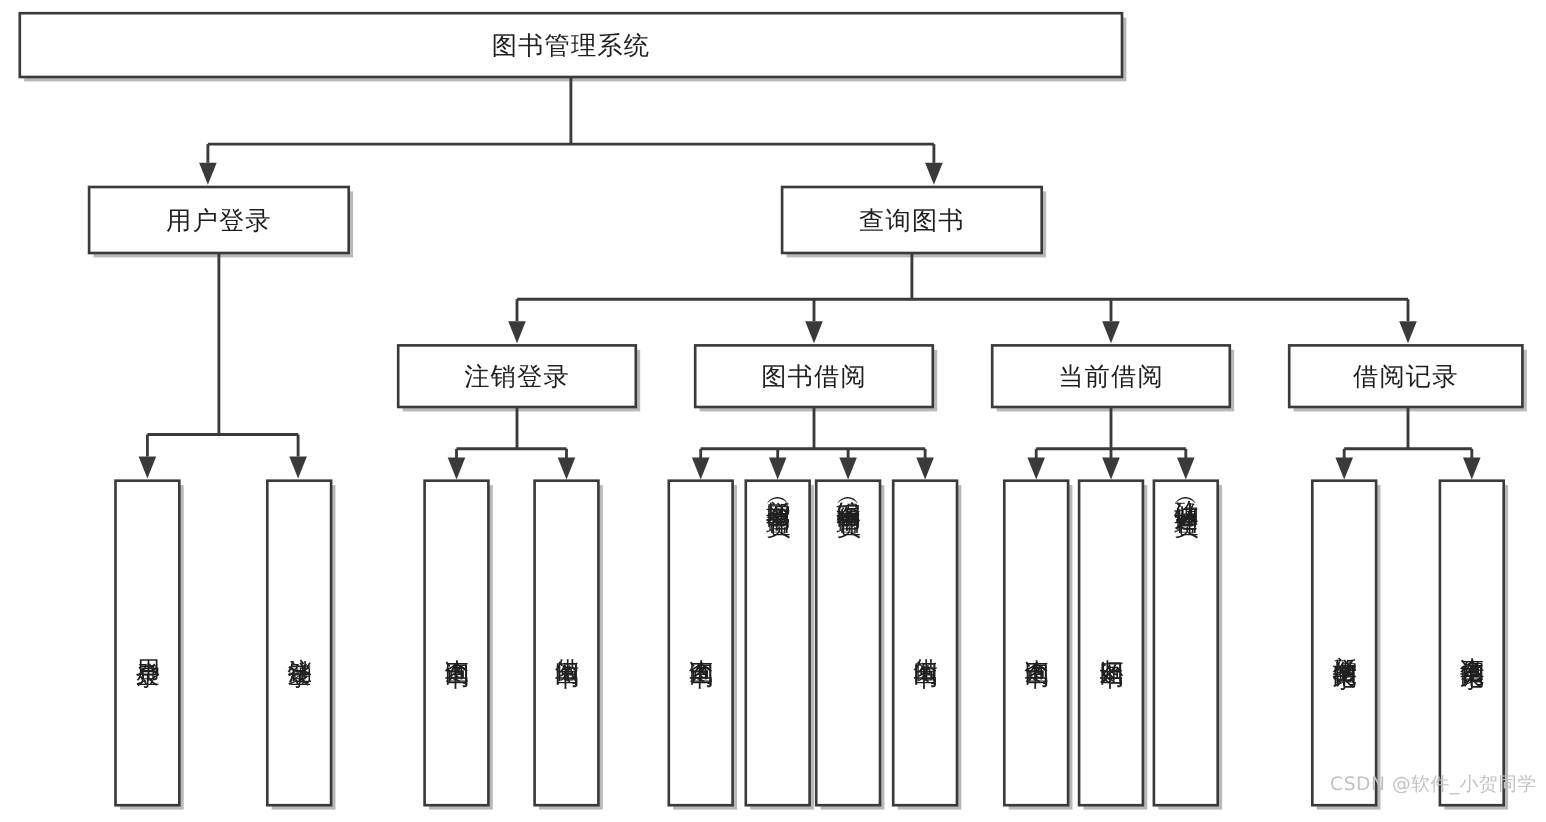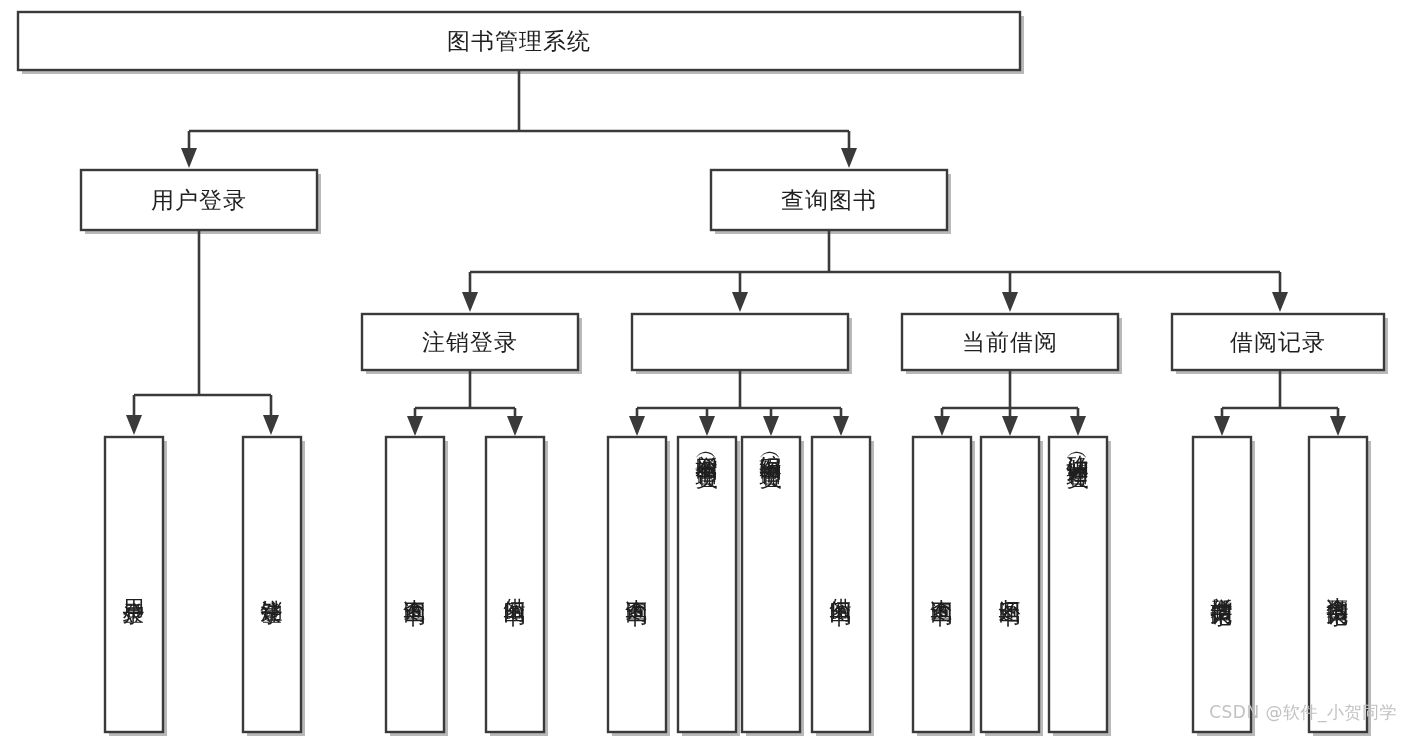--- a/index.html
+++ b/index.html
@@ -259,20 +259,23 @@
   <div class="hlabel-wrap" style="left:81px; top:170px; width:236px; height:60px;">
     <span class="hlabel-text">用户登录</span>
   </div>
   <div class="hlabel-wrap" style="left:711px; top:170px; width:236px; height:60px;">
     <span class="hlabel-text">查询图书</span>
   </div>
 
   <div class="hlabel-wrap" style="left:362px; top:314px; width:216px; height:56px;">
     <span class="hlabel-text">注销登录</span>
   </div>
+  <div class="hlabel-wrap" style="left:632px; top:314px; width:216px; height:56px;">
+    <span class="hlabel-text">图书借阅</span>
+  </div>
   <div class="hlabel-wrap" style="left:902px; top:314px; width:216px; height:56px;">
     <span class="hlabel-text">当前借阅</span>
   </div>
   <div class="hlabel-wrap" style="left:1172px; top:314px; width:212px; height:56px;">
     <span class="hlabel-text">借阅记录</span>
   </div>
 
   <div class="vlabel-wrap" style="left:105px; top:437px; width:58px; height:295px;">
     <span class="vlabel-text">用户登录</span>
   </div>

